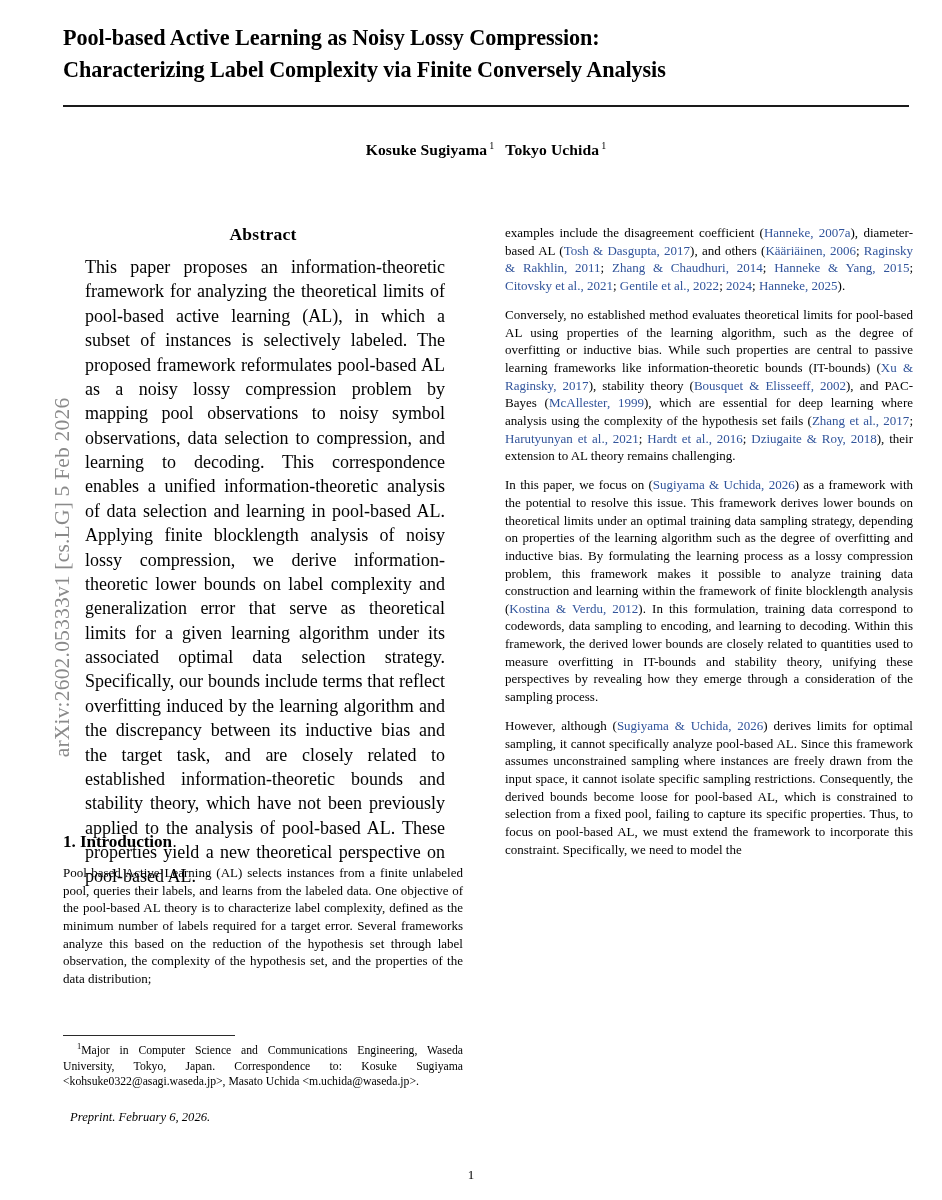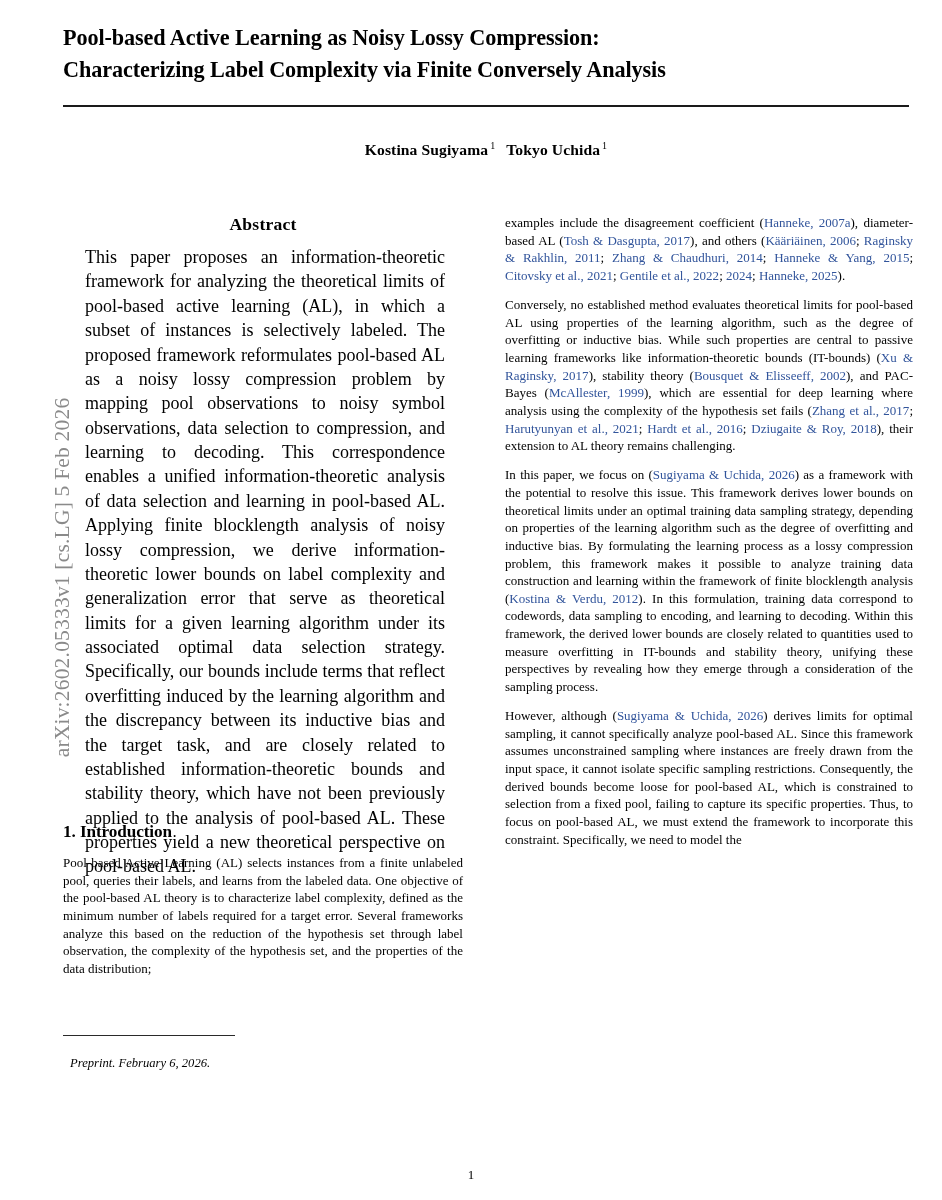--- a/index.html
+++ b/index.html
@@ -78,21 +78,21 @@
   
   .columns {
     position: absolute;
     top: 212px;
     left: 63px;
     width: 850px;
     height: 900px;
   }
   .col {
     position: absolute;
-    top: 2px;
+    top: 12px;
     width: 400px;
   }
   .col-left  { left: 0px; }
   .col-right { left: 442px; width: 408px; }
 
   .abstract-heading {
     text-align: center;
     font-size: 17.6px;
     font-weight: bold;
     margin: 0 0 10px 0;
@@ -180,21 +180,21 @@
 
   <div class="arxiv-stamp">arXiv:2602.05333v1  [cs.LG]  5 Feb 2026</div>
 
   <div class="header">
     <h1 class="title">
       <span class="title-line">Pool-based Active Learning as Noisy Lossy Compression:</span>
       <span class="title-line">Characterizing Label Complexity via Finite Conversely Analysis</span>
     </h1>
     <hr class="rule-top">
     <div class="authors">
-      <span><span>Kostina Sugiyama</span><sup class="affil">1</sup></span><span class="sep"></span><span><span>Tokyo Uchida</span><sup class="affil">1</sup></span>
+      <span><span>Kosuke Sugiyama</span><sup class="affil">1</sup></span><span class="sep"></span><span><span>Tokyo Uchida</span><sup class="affil">1</sup></span>
     </div>
   </div>
 
   <div class="columns">
 
     <div class="col col-left">
       <h2 class="abstract-heading">Abstract</h2>
       <p class="abstract-body">This paper proposes an information-theoretic framework for analyzing the theoretical limits of pool-based active learning (AL), in which a subset of instances is selectively labeled. The proposed framework reformulates pool-based AL as a noisy lossy compression problem by mapping pool observations to noisy symbol observations, data selection to compression, and learning to decoding. This correspondence enables a unified information-theoretic analysis of data selection and learning in pool-based AL. Applying finite blocklength analysis of noisy lossy compression, we derive information-theoretic lower bounds on label complexity and generalization error that serve as theoretical limits for a given learning algorithm under its associated optimal data selection strategy. Specifically, our bounds include terms that reflect overfitting induced by the learning algorithm and the discrepancy between its inductive bias and the target task, and are closely related to established information-theoretic bounds and stability theory, which have not been previously applied to the analysis of pool-based AL. These properties yield a new theoretical perspective on pool-based AL.</p>
 
       <div class="intro-block">
@@ -207,18 +207,19 @@
       <p class="body-text"><span>examples include the disagreement coefficient (</span><span class="cite">Hanneke, 2007a</span><span>), diameter-based AL (</span><span class="cite">Tosh &amp; Dasgupta, 2017</span><span>), and others (</span><span class="cite">Kääriäinen, 2006</span><span>; </span><span class="cite">Raginsky &amp; Rakhlin, 2011</span><span>; </span><span class="cite">Zhang &amp; Chaudhuri, 2014</span><span>; </span><span class="cite">Hanneke &amp; Yang, 2015</span><span>; </span><span class="cite">Citovsky et al., 2021</span><span>; </span><span class="cite">Gentile et al., 2022</span><span>; </span><span class="cite">2024</span><span>; </span><span class="cite">Hanneke, 2025</span><span>).</span></p>
       <p class="body-text"><span>Conversely, no established method evaluates theoretical limits for pool-based AL using properties of the learning algorithm, such as the degree of overfitting or inductive bias. While such properties are central to passive learning frameworks like information-theoretic bounds (IT-bounds) (</span><span class="cite">Xu &amp; Raginsky, 2017</span><span>), stability theory (</span><span class="cite">Bousquet &amp; Elisseeff, 2002</span><span>), and PAC-Bayes (</span><span class="cite">McAllester, 1999</span><span>), which are essential for deep learning where analysis using the complexity of the hypothesis set fails (</span><span class="cite">Zhang et al., 2017</span><span>; </span><span class="cite">Harutyunyan et al., 2021</span><span>; </span><span class="cite">Hardt et al., 2016</span><span>; </span><span class="cite">Dziugaite &amp; Roy, 2018</span><span>), their extension to AL theory remains challenging.</span></p>
       <p class="body-text"><span>In this paper, we focus on (</span><span class="cite">Sugiyama &amp; Uchida, 2026</span><span>) as a framework with the potential to resolve this issue. This framework derives lower bounds on theoretical limits under an optimal training data sampling strategy, depending on properties of the learning algorithm such as the degree of overfitting and inductive bias. By formulating the learning process as a lossy compression problem, this framework makes it possible to analyze training data construction and learning within the framework of finite blocklength analysis (</span><span class="cite">Kostina &amp; Verdu, 2012</span><span>). In this formulation, training data correspond to codewords, data sampling to encoding, and learning to decoding. Within this framework, the derived lower bounds are closely related to quantities used to measure overfitting in IT-bounds and stability theory, unifying these perspectives by revealing how they emerge through a consideration of the sampling process.</span></p>
       <p class="body-text"><span>However, although (</span><span class="cite">Sugiyama &amp; Uchida, 2026</span><span>) derives limits for optimal sampling, it cannot specifically analyze pool-based AL. Since this framework assumes unconstrained sampling where instances are freely drawn from the input space, it cannot isolate specific sampling restrictions. Consequently, the derived bounds become loose for pool-based AL, which is constrained to selection from a fixed pool, failing to capture its specific properties. Thus, to focus on pool-based AL, we must extend the framework to incorporate this constraint. Specifically, we need to model the</span></p>
     </div>
 
   </div>
 
   <div class="footnote">
     <hr class="footnote-rule">
+    <p class="footnote-text"><sup>1</sup><span>Major in Computer Science and Communications Engineering, Waseda University, Tokyo, Japan. Correspondence to: Kosuke Sugiyama &lt;kohsuke0322@asagi.waseda.jp&gt;, Masato Uchida &lt;m.uchida@waseda.jp&gt;.</span></p>
     <p class="preprint">Preprint. February 6, 2026.</p>
   </div>
 
   <div class="page-number">1</div>
 
 </div>
 
 </body></html>

